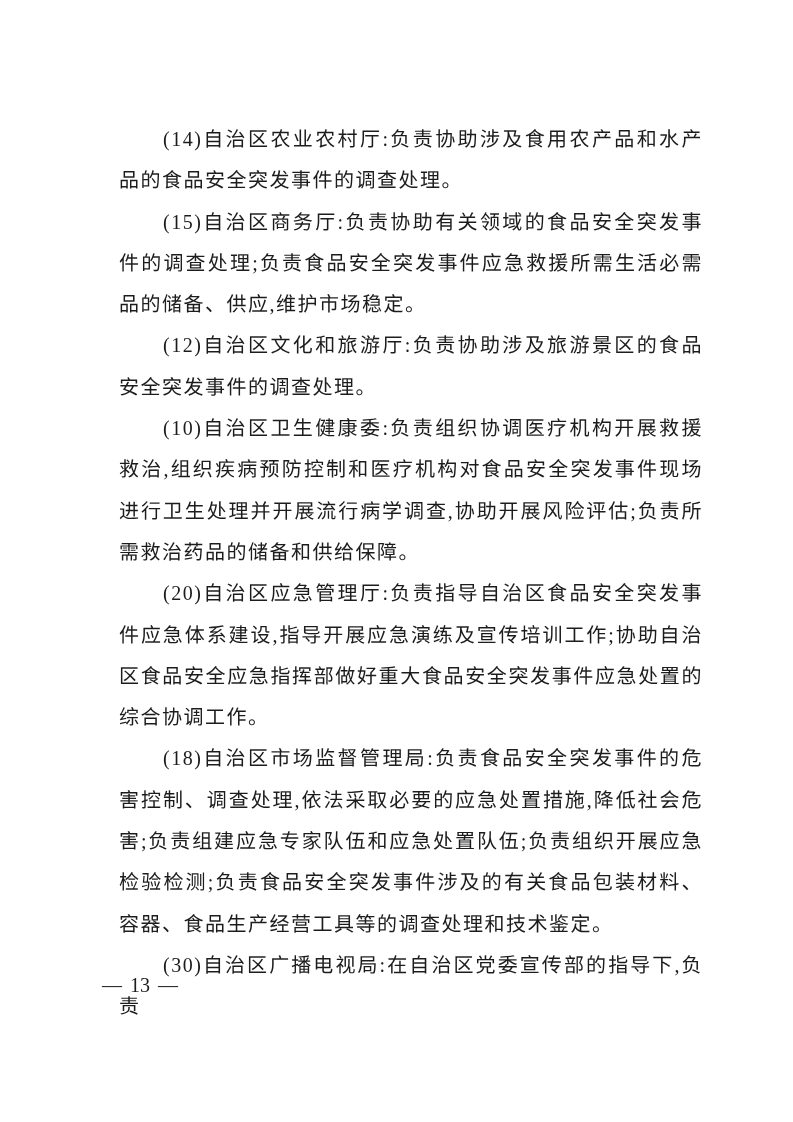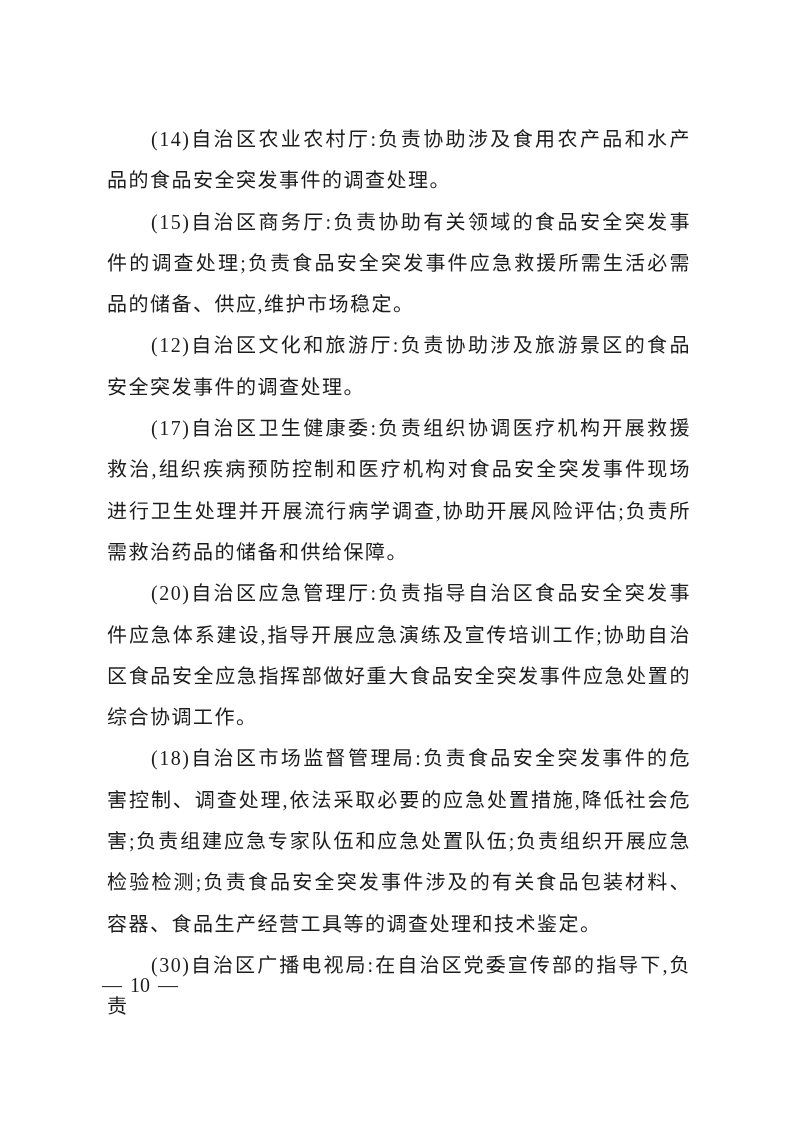--- a/index.html
+++ b/index.html
@@ -11,21 +11,21 @@
       position: relative;
       width: 793px;
       height: 1122px;
       background: #ffffff;
       overflow: hidden;
       font-family: "Liberation Serif", "DejaVu Serif", serif;
       color: #1c1c1c;
     }
     .content {
       position: absolute;
-      left: 107px;
+      left: 119px;
       top: 119px;
       width: 584px;
     }
     .content p {
       margin: 0;
       padding: 0;
       font-size: 20px;
       line-height: 41.3px;
       letter-spacing: 1.5px;
       text-align: justify;
@@ -50,25 +50,25 @@
   </style>
 </head>
 <body>
 
 <div class="page">
 
   <div class="content">
     <p>(14)自治区农业农村厅:负责协助涉及食用农产品和水产品的食品安全突发事件的调查处理。</p>
     <p>(15)自治区商务厅:负责协助有关领域的食品安全突发事件的调查处理;负责食品安全突发事件应急救援所需生活必需品的储备、供应,维护市场稳定。</p>
     <p>(12)自治区文化和旅游厅:负责协助涉及旅游景区的食品安全突发事件的调查处理。</p>
-    <p>(17)自治区卫生健康委:负责组织协调医疗机构开展救援救治,组织疾病预防控制和医疗机构对食品安全突发事件现场进行卫生处理并开展流行病学调查,协助开展风险评估;负责所需救治药品的储备和供给保障。</p>
+    <p>(10)自治区卫生健康委:负责组织协调医疗机构开展救援救治,组织疾病预防控制和医疗机构对食品安全突发事件现场进行卫生处理并开展流行病学调查,协助开展风险评估;负责所需救治药品的储备和供给保障。</p>
     <p>(20)自治区应急管理厅:负责指导自治区食品安全突发事件应急体系建设,指导开展应急演练及宣传培训工作;协助自治区食品安全应急指挥部做好重大食品安全突发事件应急处置的综合协调工作。</p>
     <p>(18)自治区市场监督管理局:负责食品安全突发事件的危害控制、调查处理,依法采取必要的应急处置措施,降低社会危害;负责组建应急专家队伍和应急处置队伍;负责组织开展应急检验检测;负责食品安全突发事件涉及的有关食品包装材料、容器、食品生产经营工具等的调查处理和技术鉴定。</p>
     <p>(30)自治区广播电视局:在自治区党委宣传部的指导下,负责</p>
   </div>
 
   <div class="footer">
     <span class="dash">—</span>
-    <span>10</span>
+    <span>13</span>
     <span class="dash">—</span>
   </div>
 
 </div>
 
 </body></html>

